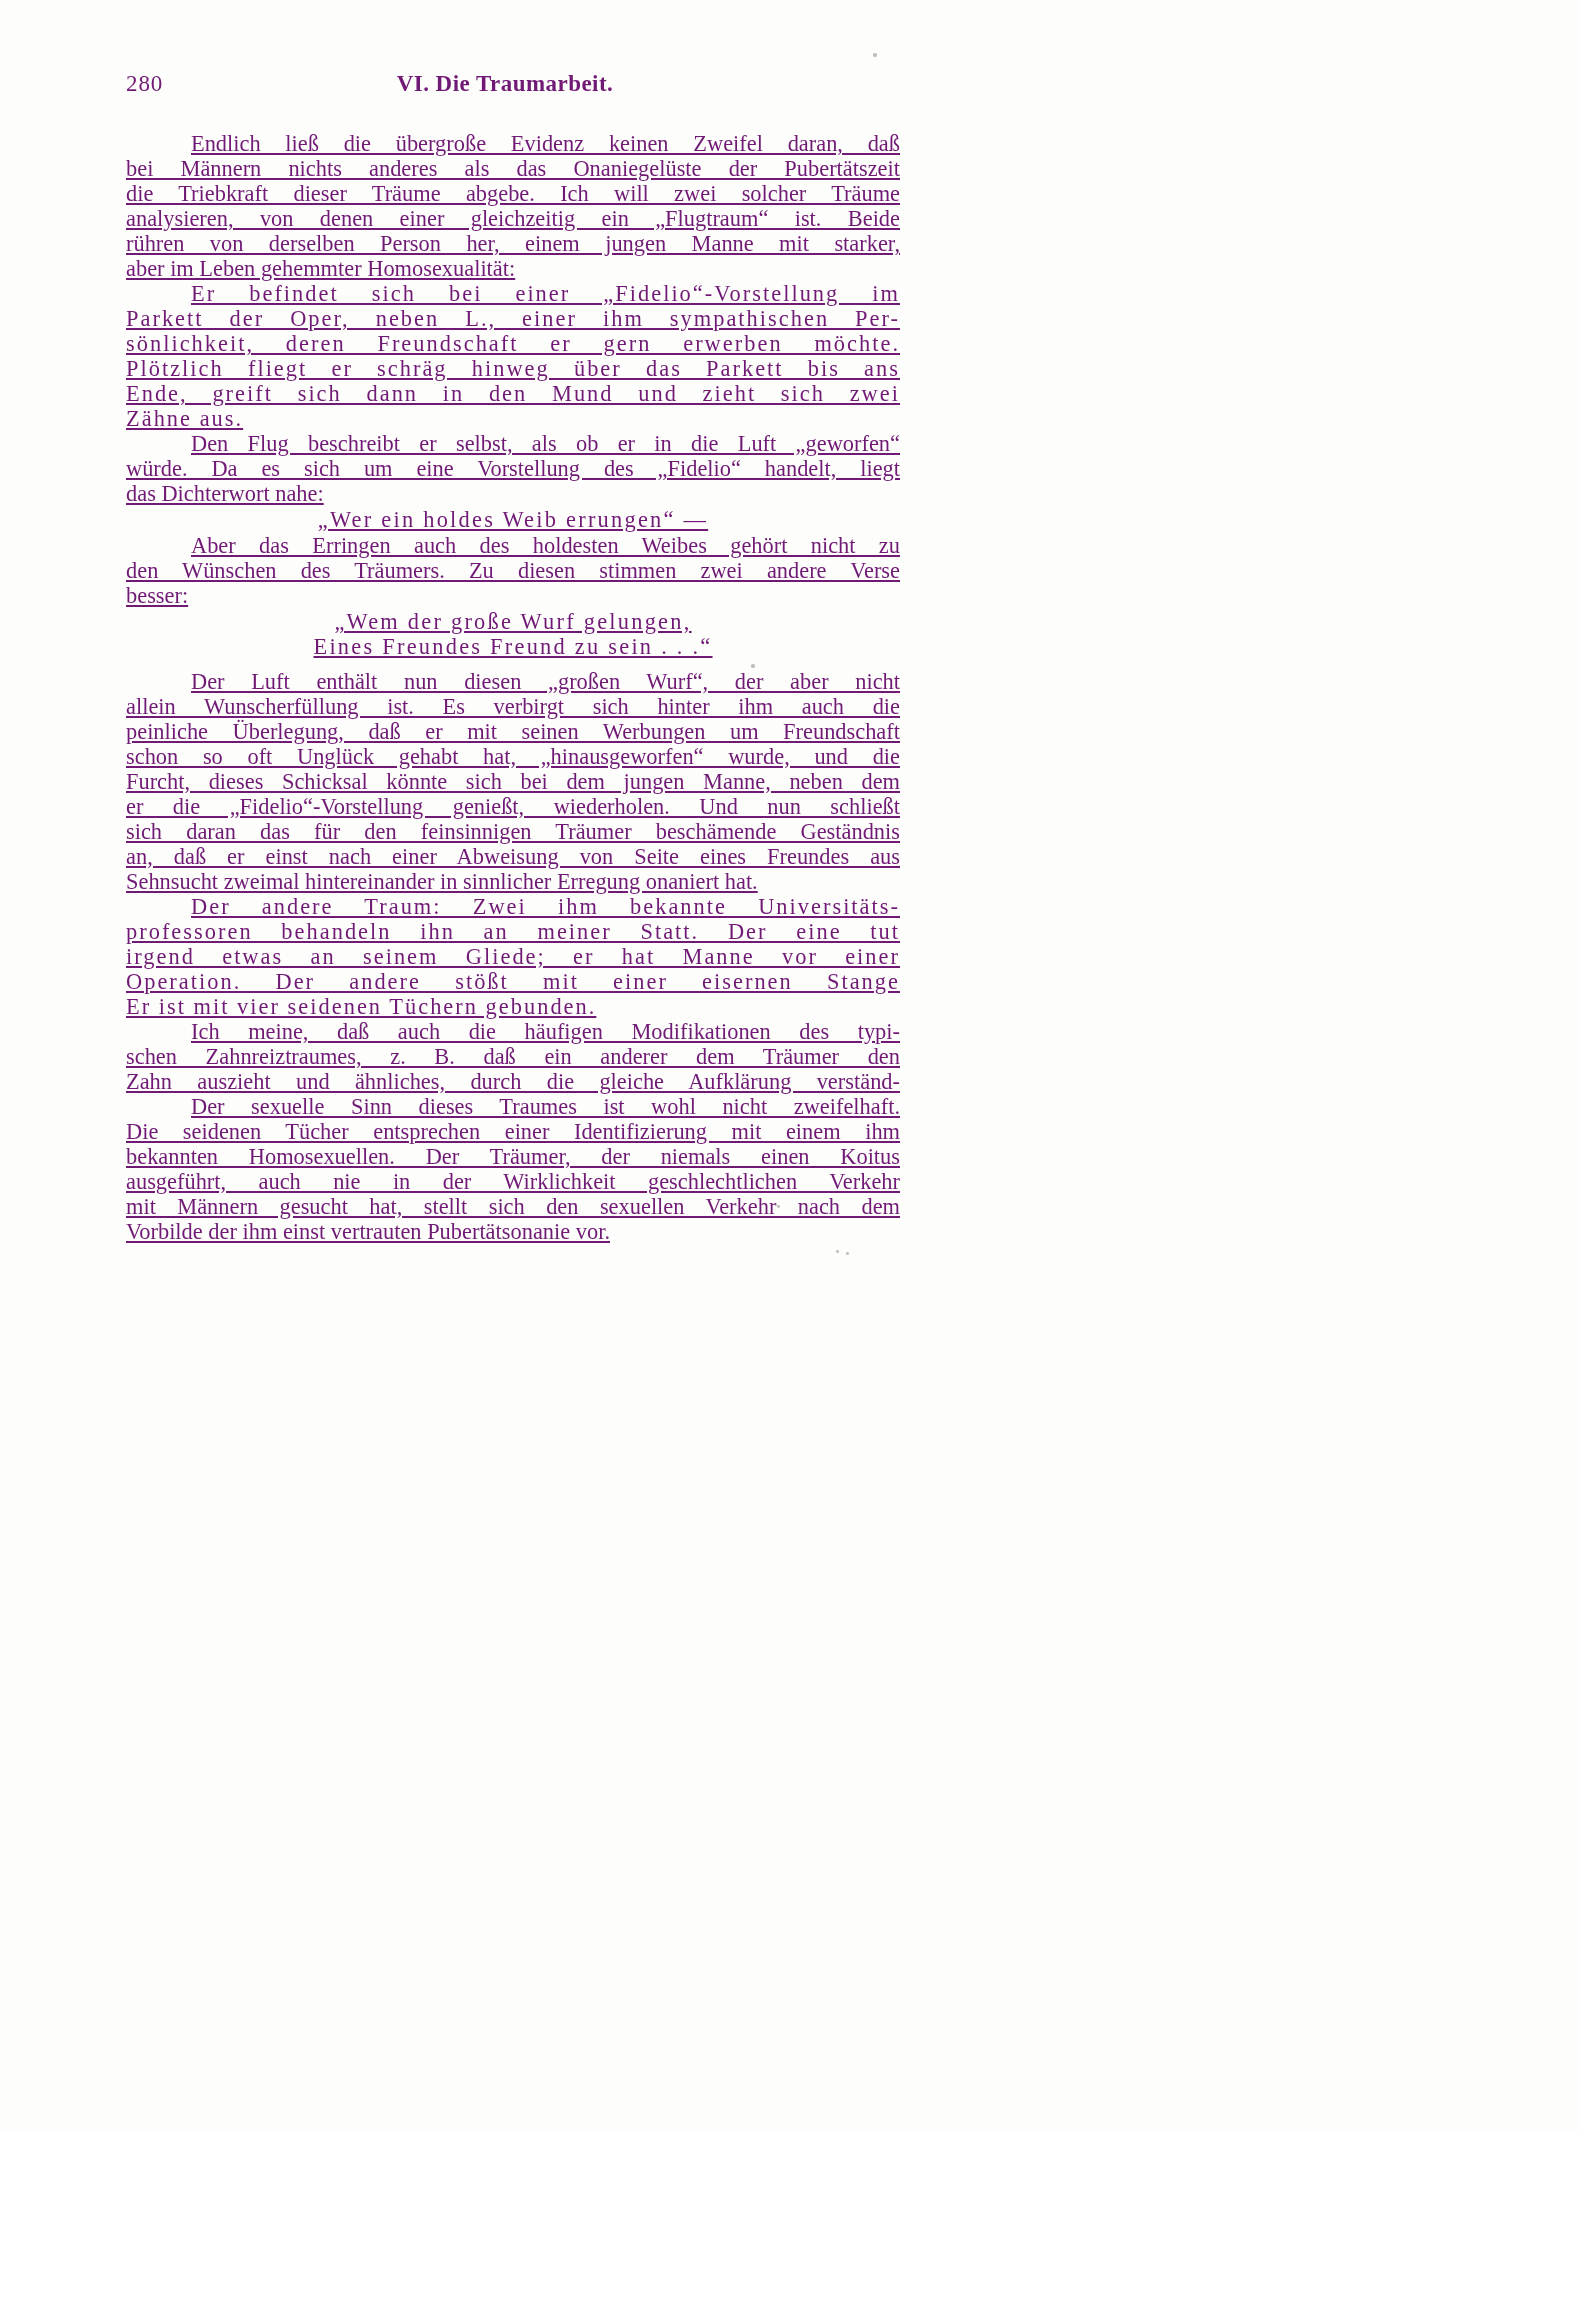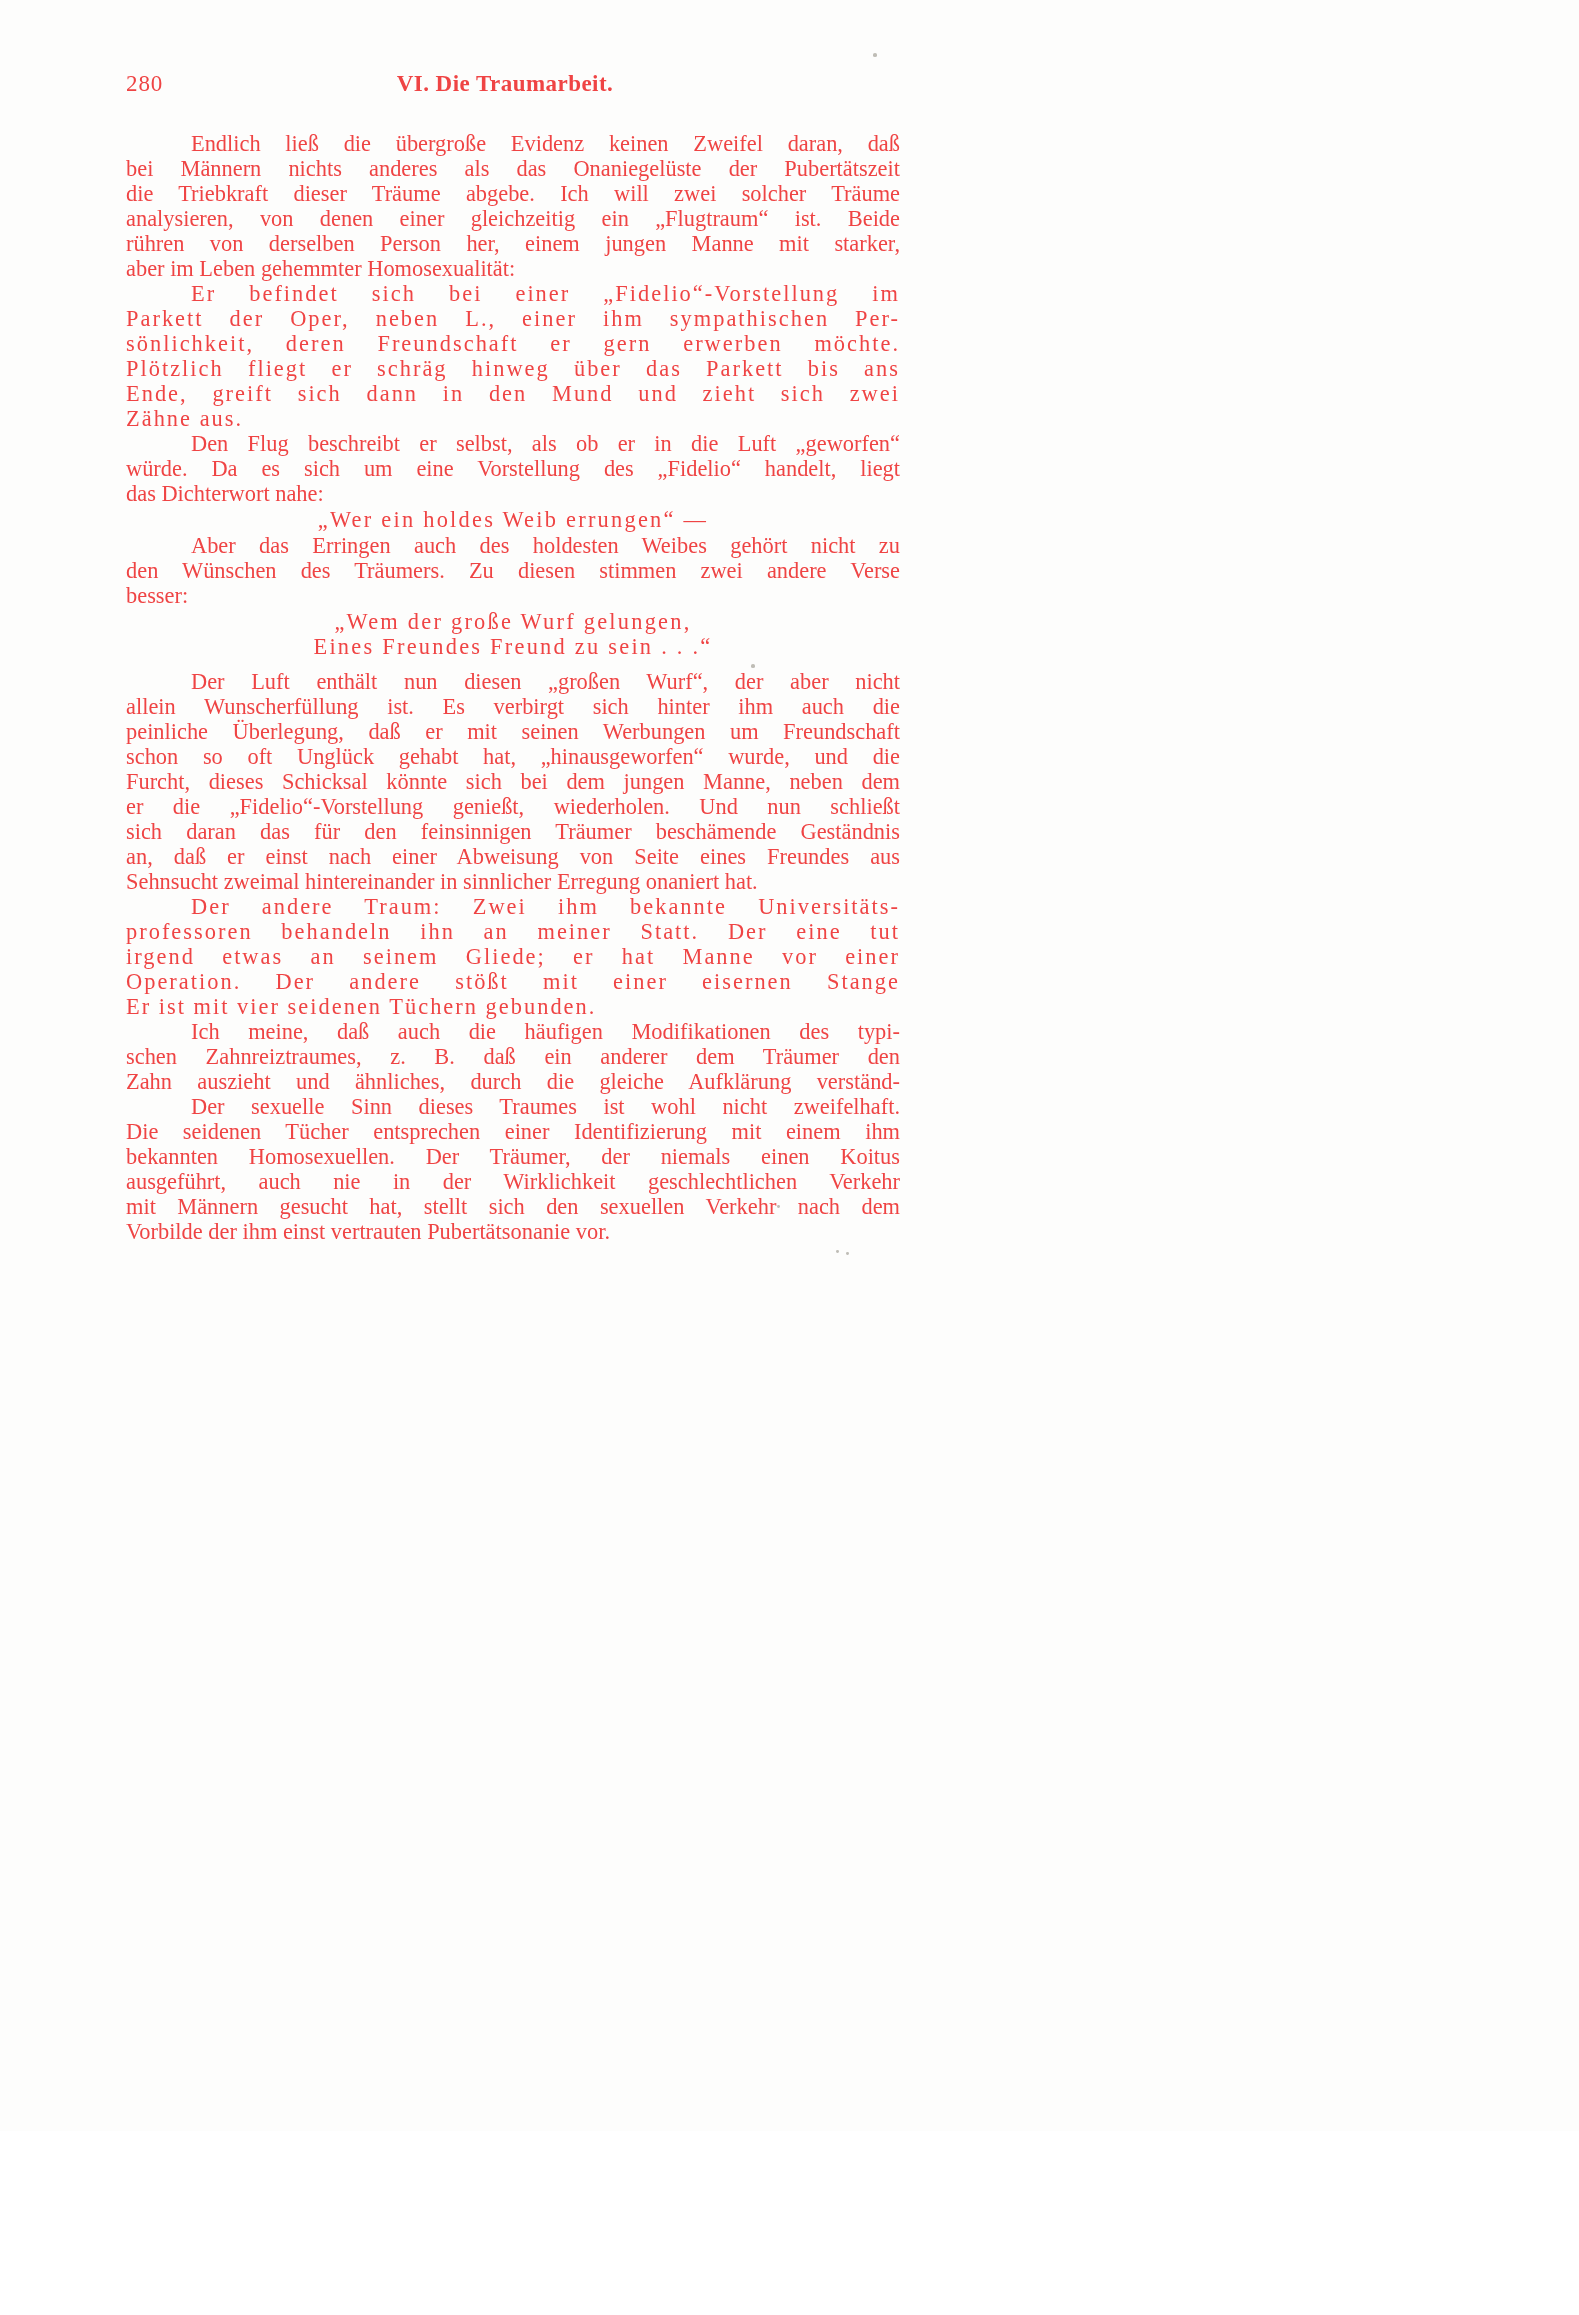--- a/index.html
+++ b/index.html
@@ -5,21 +5,21 @@
   html, body {
     margin: 0;
     padding: 0;
     background: #ffffff;
   }
   .page {
     position: relative;
     width: 1579px;
     height: 2131px;
     background: #fdfdfc;
-    color: #ef4444;
+    color: #701a75;
     font-family: "Liberation Serif", "DejaVu Serif", serif;
     font-size: 22.4px;
     overflow: hidden;
   }
   .page-header {
     position: absolute;
     top: 71px;
     left: 126px;
     width: 774px;
     height: 30px;
@@ -45,20 +45,21 @@
     position: absolute;
     top: 131px;
     left: 126px;
     width: 774px;
   }
   .para { margin: 0; }
   .line {
     line-height: 25px;
     text-align: justify;
     text-align-last: justify;
+    text-decoration: underline;
   }
   .line.last { text-align-last: left; }
   .line.indent { padding-left: 65px; }
   .para.spaced .line { letter-spacing: 0.09em; }
   .para.verse .line {
     text-align: center;
     text-align-last: center;
     letter-spacing: 0.1em;
   }
   .para.verse { margin: 0.9px 0; }

